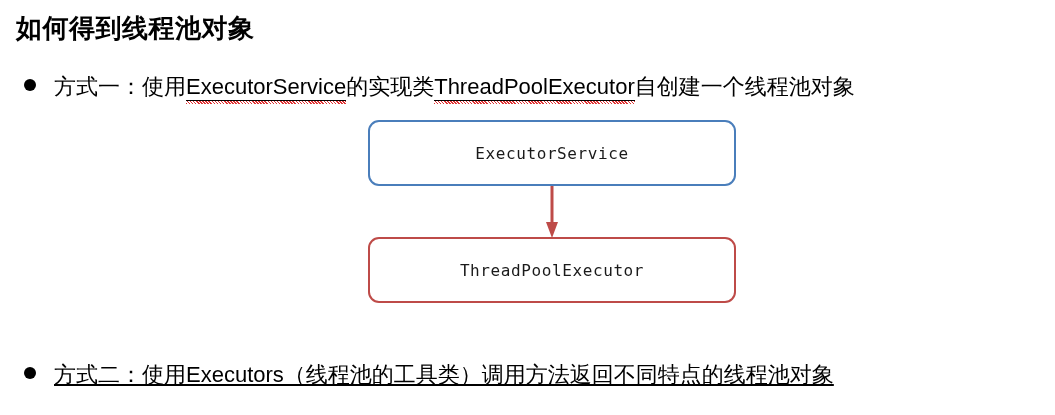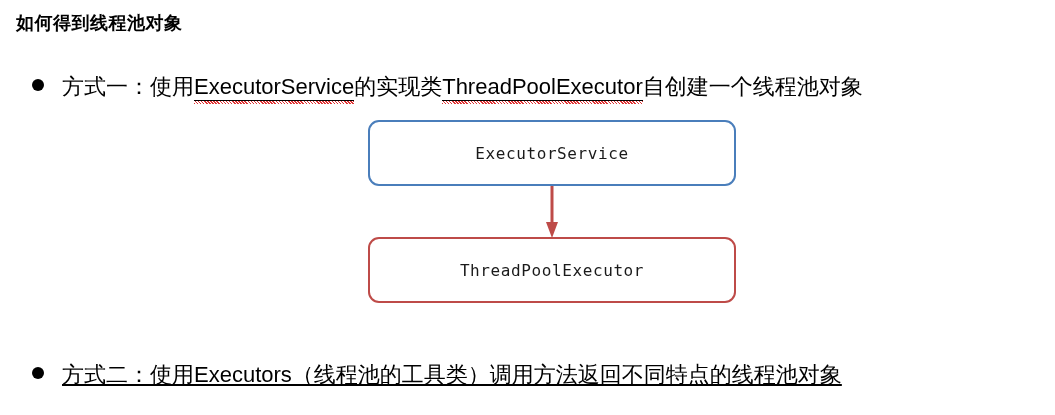--- a/index.html
+++ b/index.html
@@ -16,31 +16,31 @@
     font-family: "Liberation Sans", "DejaVu Sans", sans-serif;
     color: #000000;
     -webkit-font-smoothing: antialiased;
   }
 
   
   .slide-title {
     position: absolute;
     left: 16px;
     top: 12px;
-    font-size: 18px;
+    font-size: 26px;
     font-weight: bold;
     letter-spacing: 0.5px;
     line-height: 1.25;
     white-space: nowrap;
   }
 
   
   .bullet-row {
     position: absolute;
-    left: 32px;
+    left: 24px;
     display: flex;
     align-items: baseline;
     white-space: nowrap;
   }
   .bullet-row.row-1 { top: 72px; }
   .bullet-row.row-2 { top: 360px; text-decoration: underline; }
 
   .bullet-dot {
     width: 12px;
     height: 12px;

